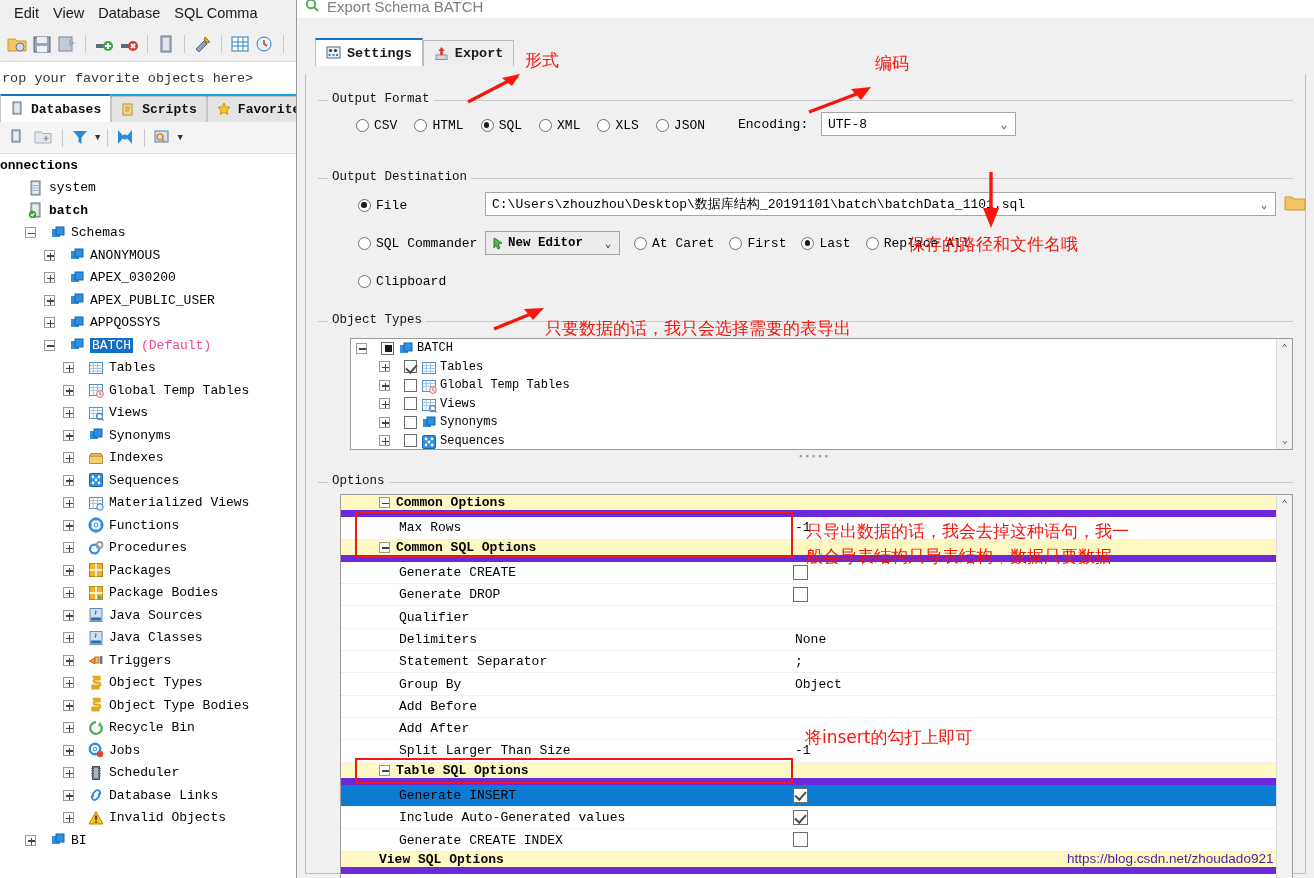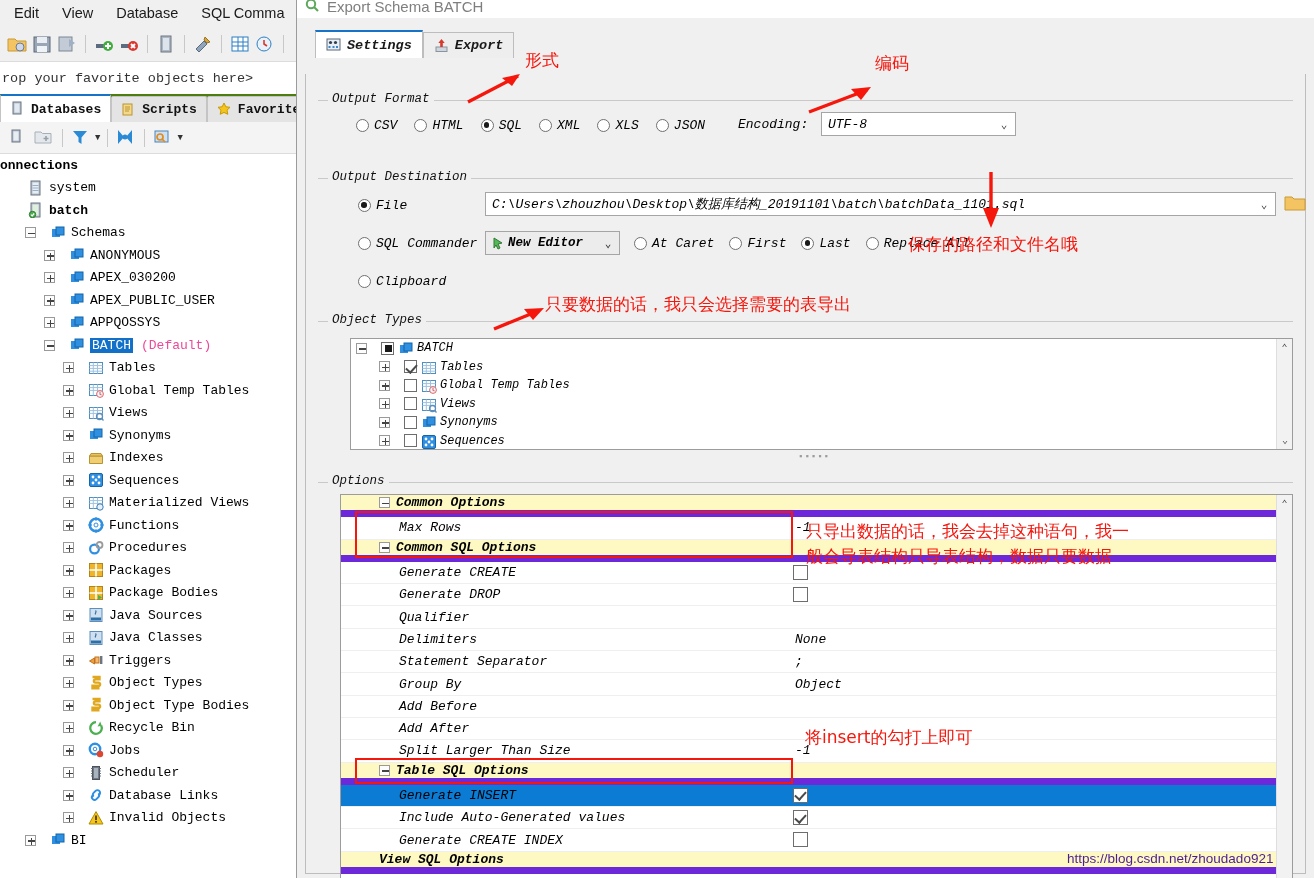--- a/index.html
+++ b/index.html
@@ -10,42 +10,42 @@
     font-family:"Liberation Mono", "DejaVu Sans Mono", monospace;
     font-size:13px; color:#000;
   }
   
   #app { position:absolute; inset:0; background:#ffffff; }
 
   #menubar {
     position:absolute; left:0; top:0; width:296px; height:26px;
     background:#f0f0f0;
     font-family:"Liberation Sans", sans-serif; font-size:14.5px;
-    display:flex; align-items:center; gap:23px; padding-left:14px;
+    display:flex; align-items:center; gap:14px; padding-left:14px;
     color:#1a1a1a; white-space:nowrap; overflow:hidden;
   }
   #menubar span { cursor:default; }
 
   #toolbar {
     position:absolute; left:0; top:26px; width:296px; height:36px;
     background:#f0f0f0; border-bottom:1px solid #dcdcdc;
     display:flex; align-items:center; gap:3px; padding-left:6px; overflow:hidden;
   }
   .tbicon { width:22px; height:22px; position:relative; display:inline-block; flex:0 0 auto; }
   .tbsep { width:1px; height:18px; background:#c8c8c8; margin:0 4px; flex:0 0 auto;}
 
   #favbar {
     position:absolute; left:0; top:62px; width:296px; height:32px;
     background:#ffffff; color:#333; display:flex; align-items:center;
     padding-left:2px; font-size:13.5px; overflow:hidden; white-space:nowrap;
   }
 
   #tabstrip {
     position:absolute; left:0; top:94px; width:296px; height:28px;
-    background:#4d7c0f; overflow:hidden; display:flex; align-items:flex-end;
+    background:#0ea5e9; overflow:hidden; display:flex; align-items:flex-end;
   }
   .ptab {
     height:26px; display:flex; align-items:center; gap:5px; padding:0 9px;
     background:#e4e4e4; border:1px solid #c4c4c4; border-bottom:none;
     font-weight:bold; font-size:13px; white-space:nowrap; color:#111;
     border-radius:2px 2px 0 0;
   }
   .ptab.active { background:#ffffff; border-top:2px solid #1573c8; height:28px; }
 
   #treetoolbar {
@@ -78,21 +78,21 @@
   #dialog {
     position:absolute; left:296px; top:0; width:1018px; height:878px;
     background:#f0f0f0; border-left:1px solid #9b9b9b;
   }
   #dlgtitle {
     position:absolute; left:0; top:-6px; height:24px; width:100%;
     display:flex; align-items:center; gap:6px; padding-left:8px;
     font-family:"Liberation Sans", sans-serif; font-size:15px; color:#7f7f7f;
     background:#ffffff; overflow:hidden;
   }
-  #dlgbody { position:absolute; left:0; top:18px; right:0; bottom:0; background:#f0f0f0; padding:4px 8px;font-style:italic; }
+  #dlgbody { position:absolute; left:0; top:18px; right:0; bottom:0; background:#f0f0f0; padding:12px 8px; }
 
   #dtabs { display:flex; align-items:flex-end; height:28px; margin-top:8px; padding-left:10px; }
   .dtab {
     height:26px; display:flex; align-items:center; gap:5px; padding:0 10px;
     background:#eeeeee; border:1px solid #bdbdbd; border-bottom:none;
     font-weight:bold; font-size:13.5px; color:#1a1a1a; white-space:nowrap;
   }
   .dtab.active { background:#ffffff; border-top:2px solid #1573c8; height:28px; }
 
   #dpane {
@@ -970,21 +970,21 @@
   <path d="M4 28 L62 6" stroke="#f5160c" stroke-width="3.4" fill="none"></path>
   <path d="M66 3 L46 5 L56 16 Z" fill="#f5160c"></path>
 </svg>
 
 <div class="anno" style="left:908px; top:232px;">保存的路径和文件名哦</div>
 <svg class="arrow" style="left:975px; top:170px;" width="32" height="62">
   <path d="M16 2 L16 48" stroke="#f5160c" stroke-width="3.4" fill="none"></path>
   <path d="M16 58 L8 38 L24 38 Z" fill="#f5160c"></path>
 </svg>
 
-<div class="anno" style="left:545px; top:292px;">只要数据的话，我只会选择需要的表导出</div>
+<div class="anno" style="left:545px; top:316px;">只要数据的话，我只会选择需要的表导出</div>
 <svg class="arrow" style="left:490px; top:305px;" width="64" height="30">
   <path d="M4 24 L48 6" stroke="#f5160c" stroke-width="3.4" fill="none"></path>
   <path d="M54 3 L34 4 L43 15 Z" fill="#f5160c"></path>
 </svg>
 
 <div class="redbox" style="left:355px; top:511px; width:438px; height:47px;"></div>
 <div class="anno" style="left:806px; top:519px;">只导出数据的话，我会去掉这种语句，我一
 般会导表结构只导表结构，数据只要数据</div>
 
 <div class="redbox" style="left:355px; top:758px; width:438px; height:26px;"></div>

